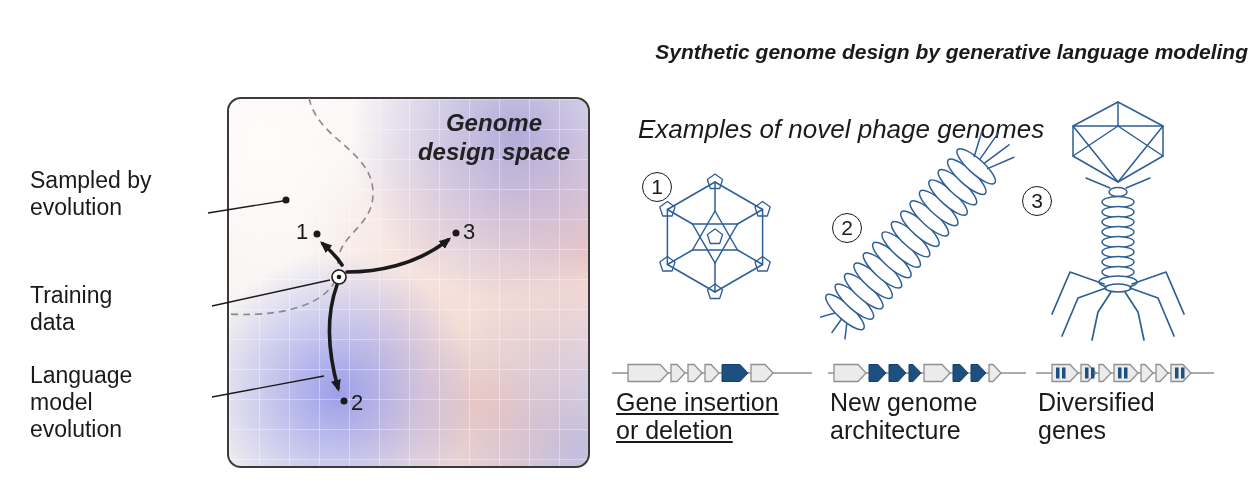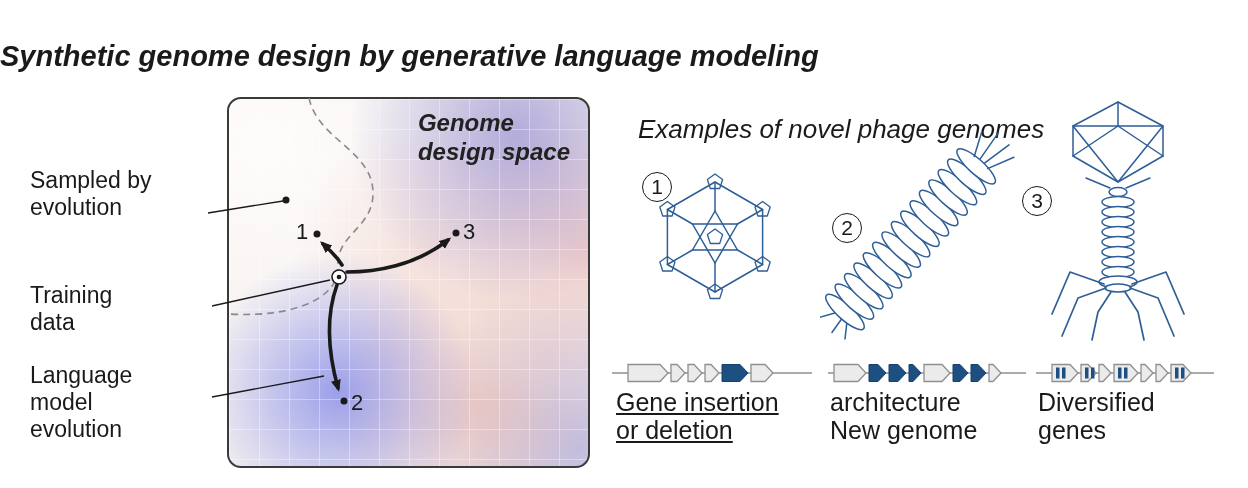--- a/index.html
+++ b/index.html
@@ -1,39 +1,39 @@
 <!DOCTYPE html>
 <html style="--ink: #1a1a1a; --phage-line: #2e5e96; --gene-dark: #1d4f80; --gene-light: #ebebeb; --gene-stroke: #8f8f8f; --panel-border: #3a3a3a; --dash-gray: #8a8a8a;"><head>
 <meta charset="utf-8">
 <style>
   html,body{margin:0;padding:0;background:#fff;}
   .canvas{position:relative;width:1248px;height:488px;background:#fff;overflow:hidden;
           font-family:"Liberation Sans",sans-serif;color:var(--ink,#1a1a1a);}
   .abs{position:absolute;}
 
-  .title{position:absolute;left:0;top:40px;width:1248px;text-align:left;
-         font-size:29px;font-weight:bold;font-style:italic;margin:0;}
+  .title{position:absolute;left:0;top:40px;width:1248px;text-align:right;
+         font-size:21px;font-weight:bold;font-style:italic;margin:0;}
 
   
   .panel{position:absolute;left:227px;top:97px;width:363px;height:371px;border:2px solid var(--panel-border,#3a3a3a);
          border-radius:14px;box-sizing:border-box;overflow:hidden;
          background:
            radial-gradient(circle at 80% 10%, rgba(112,100,195,0.50), transparent 38%),
            radial-gradient(circle at 100% 42%, rgba(232,150,140,0.38), transparent 32%),
            radial-gradient(circle at 30% 80%, rgba(82,92,228,0.55), transparent 36%),
            radial-gradient(circle at 70% 84%, rgba(236,162,140,0.42), transparent 38%),
            radial-gradient(circle at 97% 95%, rgba(120,132,222,0.45), transparent 34%),
            radial-gradient(circle at 55% 42%, rgba(242,190,180,0.35), transparent 45%),
            radial-gradient(circle at 10% 12%, rgba(255,253,252,0.95), transparent 45%),
            #f6f2f0;}
   .grid{position:absolute;inset:0;
         background-image:linear-gradient(rgba(255,255,255,0.55) 1.5px, transparent 1.5px),
                          linear-gradient(90deg, rgba(255,255,255,0.55) 1.5px, transparent 1.5px);
         background-size:30px 30px;opacity:.65;}
-  .corner-label{position:absolute;right:18px;top:10px;text-align:left;font-style:italic;
+  .corner-label{position:absolute;right:18px;top:10px;text-align:center;font-style:italic;
                 font-weight:600;font-size:24px;line-height:1.2;color:#222;margin-left:38px;}
 
   
   .overlay{position:absolute;left:0;top:0;width:1248px;height:488px;pointer-events:none;}
   .dash{fill:none;stroke:var(--dash-gray,#8a8a8a);stroke-width:1.6;stroke-dasharray:7 5;}
   .lead{stroke:var(--ink,#1a1a1a);stroke-width:1.4;}
   .marrow{fill:none;stroke:var(--ink,#1a1a1a);stroke-width:3.6;stroke-linecap:round;}
   .dot{fill:var(--ink,#1a1a1a);}
   .ring{fill:#fff;stroke:var(--ink,#1a1a1a);stroke-width:1.6;}
 
@@ -249,21 +249,21 @@
       <polygon points="135,6.5 147,6.5 155,15 147,23.5 135,23.5" class="gm-light"></polygon>
       <rect x="139" y="9.5" width="3.5" height="11" class="gm-stripe"></rect>
       <rect x="145" y="9.5" width="3.5" height="11" class="gm-stripe"></rect>
     </svg>
 
   <div class="caption" style="left:616px;top:388px;text-decoration:underline;">
     <div>Gene insertion</div>
     <div>or deletion</div>
   </div>
   <div class="caption" style="left:830px;top:388px;">
+    <div>New genome</div>
     <div>architecture</div>
-    <div>New genome</div>
   </div>
   <div class="caption" style="left:1038px;top:388px;">
     <div>Diversified</div>
     <div>genes</div>
   </div>
 
 </div>
 
 </body></html>

